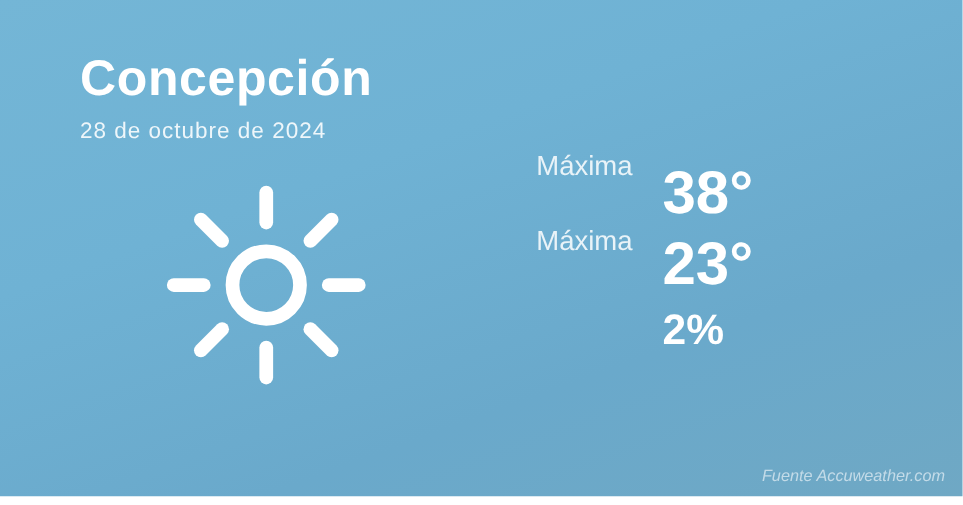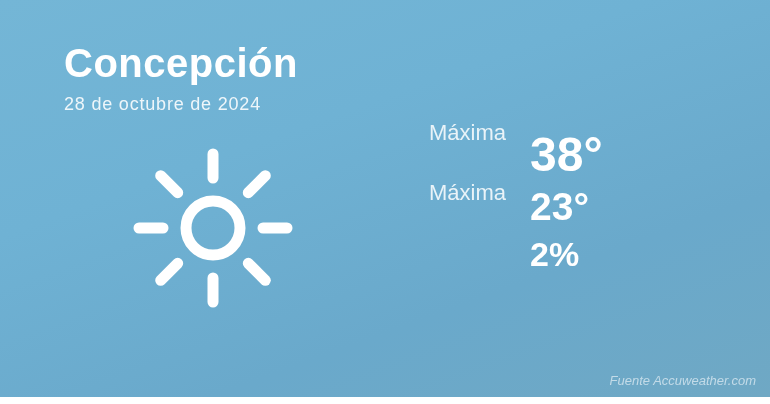--- a/index.html
+++ b/index.html
@@ -74,21 +74,21 @@
   .stat-value {
     font-weight: bold;
     color: #ffffff;
     white-space: nowrap;
     text-align: left;
     width: 190px;
     flex: 0 0 auto;
   }
   .row-max .stat-value { font-size: 48px; line-height: 1.05; }
   .row-max .stat-label { transform: translateY(-10px); }
-  .row-min .stat-value { font-size: 39px; line-height: 1.1; }
+  .row-min .stat-value { font-size: 48px; line-height: 1.1; }
   .row-min .stat-label { transform: translateY(-6px); }
   .row-precip .stat-value { font-size: 34px; line-height: 1.15; }
   .row-precip .stat-label { transform: translateY(-3px); }
   .source {
     position: absolute;
     right: 14px;
     bottom: 9px;
     font-size: 13px;
     color: #c3dbe8;
     white-space: nowrap;

